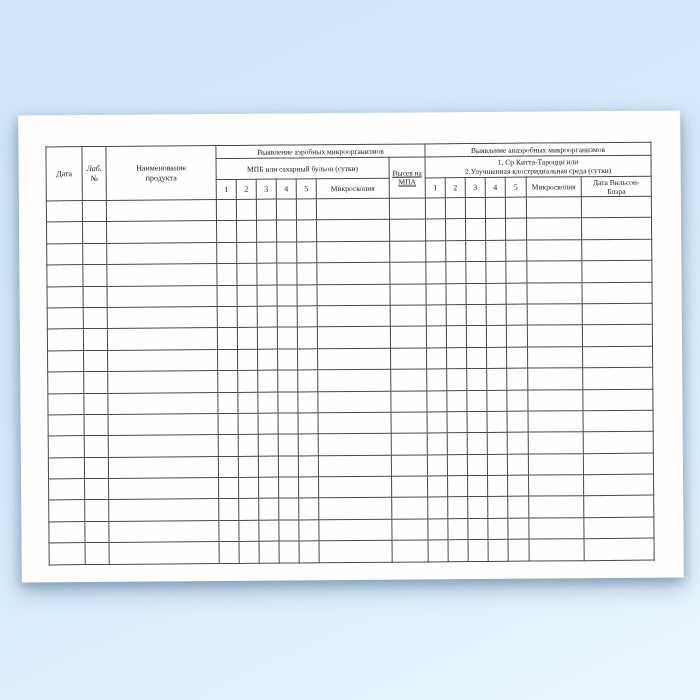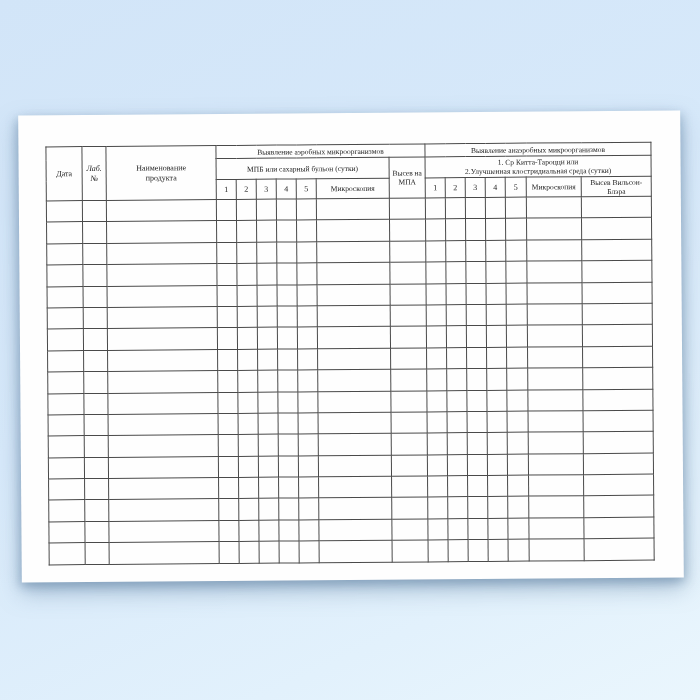--- a/index.html
+++ b/index.html
@@ -41,21 +41,21 @@
     overflow: hidden;
   }
   tr.hrow-1 { height: 13px; }
   tr.hrow-2 { height: 21px; }
   tr.hrow-3 { height: 20px; }
   tbody tr  { height: 21.4px; }
   .fs-title { font-size: 7.5px; line-height: 9px; }
   .fs-cell  { font-size: 8px;   line-height: 9.5px; }
   .wrap-product { display: inline-block; max-width: 72px; }
   .wrap-narrow  { display: inline-block; max-width: 20px; font-style: italic; }
-  .wrap-plating { display: inline-block; max-width: 34px; }
+  .wrap-plating { display: inline-block; max-width: 34px; text-decoration: underline; }
   .wrap-wilson  { display: inline-block; max-width: 64px; }
 </style>
 </head>
 <body>
 
 <div class="scene">
   <div class="paper">
     <table class="journal">
       <colgroup>
         <col style="width:36px">
@@ -105,21 +105,21 @@
           <th class="fs-cell">4</th>
           <th class="fs-cell">5</th>
           <th class="fs-title">Микроскопия</th>
           <th class="fs-cell">1</th>
           <th class="fs-cell">2</th>
           <th class="fs-cell">3</th>
           <th class="fs-cell">4</th>
           <th class="fs-cell">5</th>
           <th class="fs-title">Микроскопия</th>
           <th class="fs-title">
-            <span class="wrap-wilson">Высев Вильсон-Блэра</span>
+            <span class="wrap-wilson">Дата Вильсон-Блэра</span>
           </th>
         </tr>
       </thead>
       <tbody id="journal-body">
           <tr>
             <td></td>
             <td></td>
             <td></td>
             <td></td>
             <td></td>

